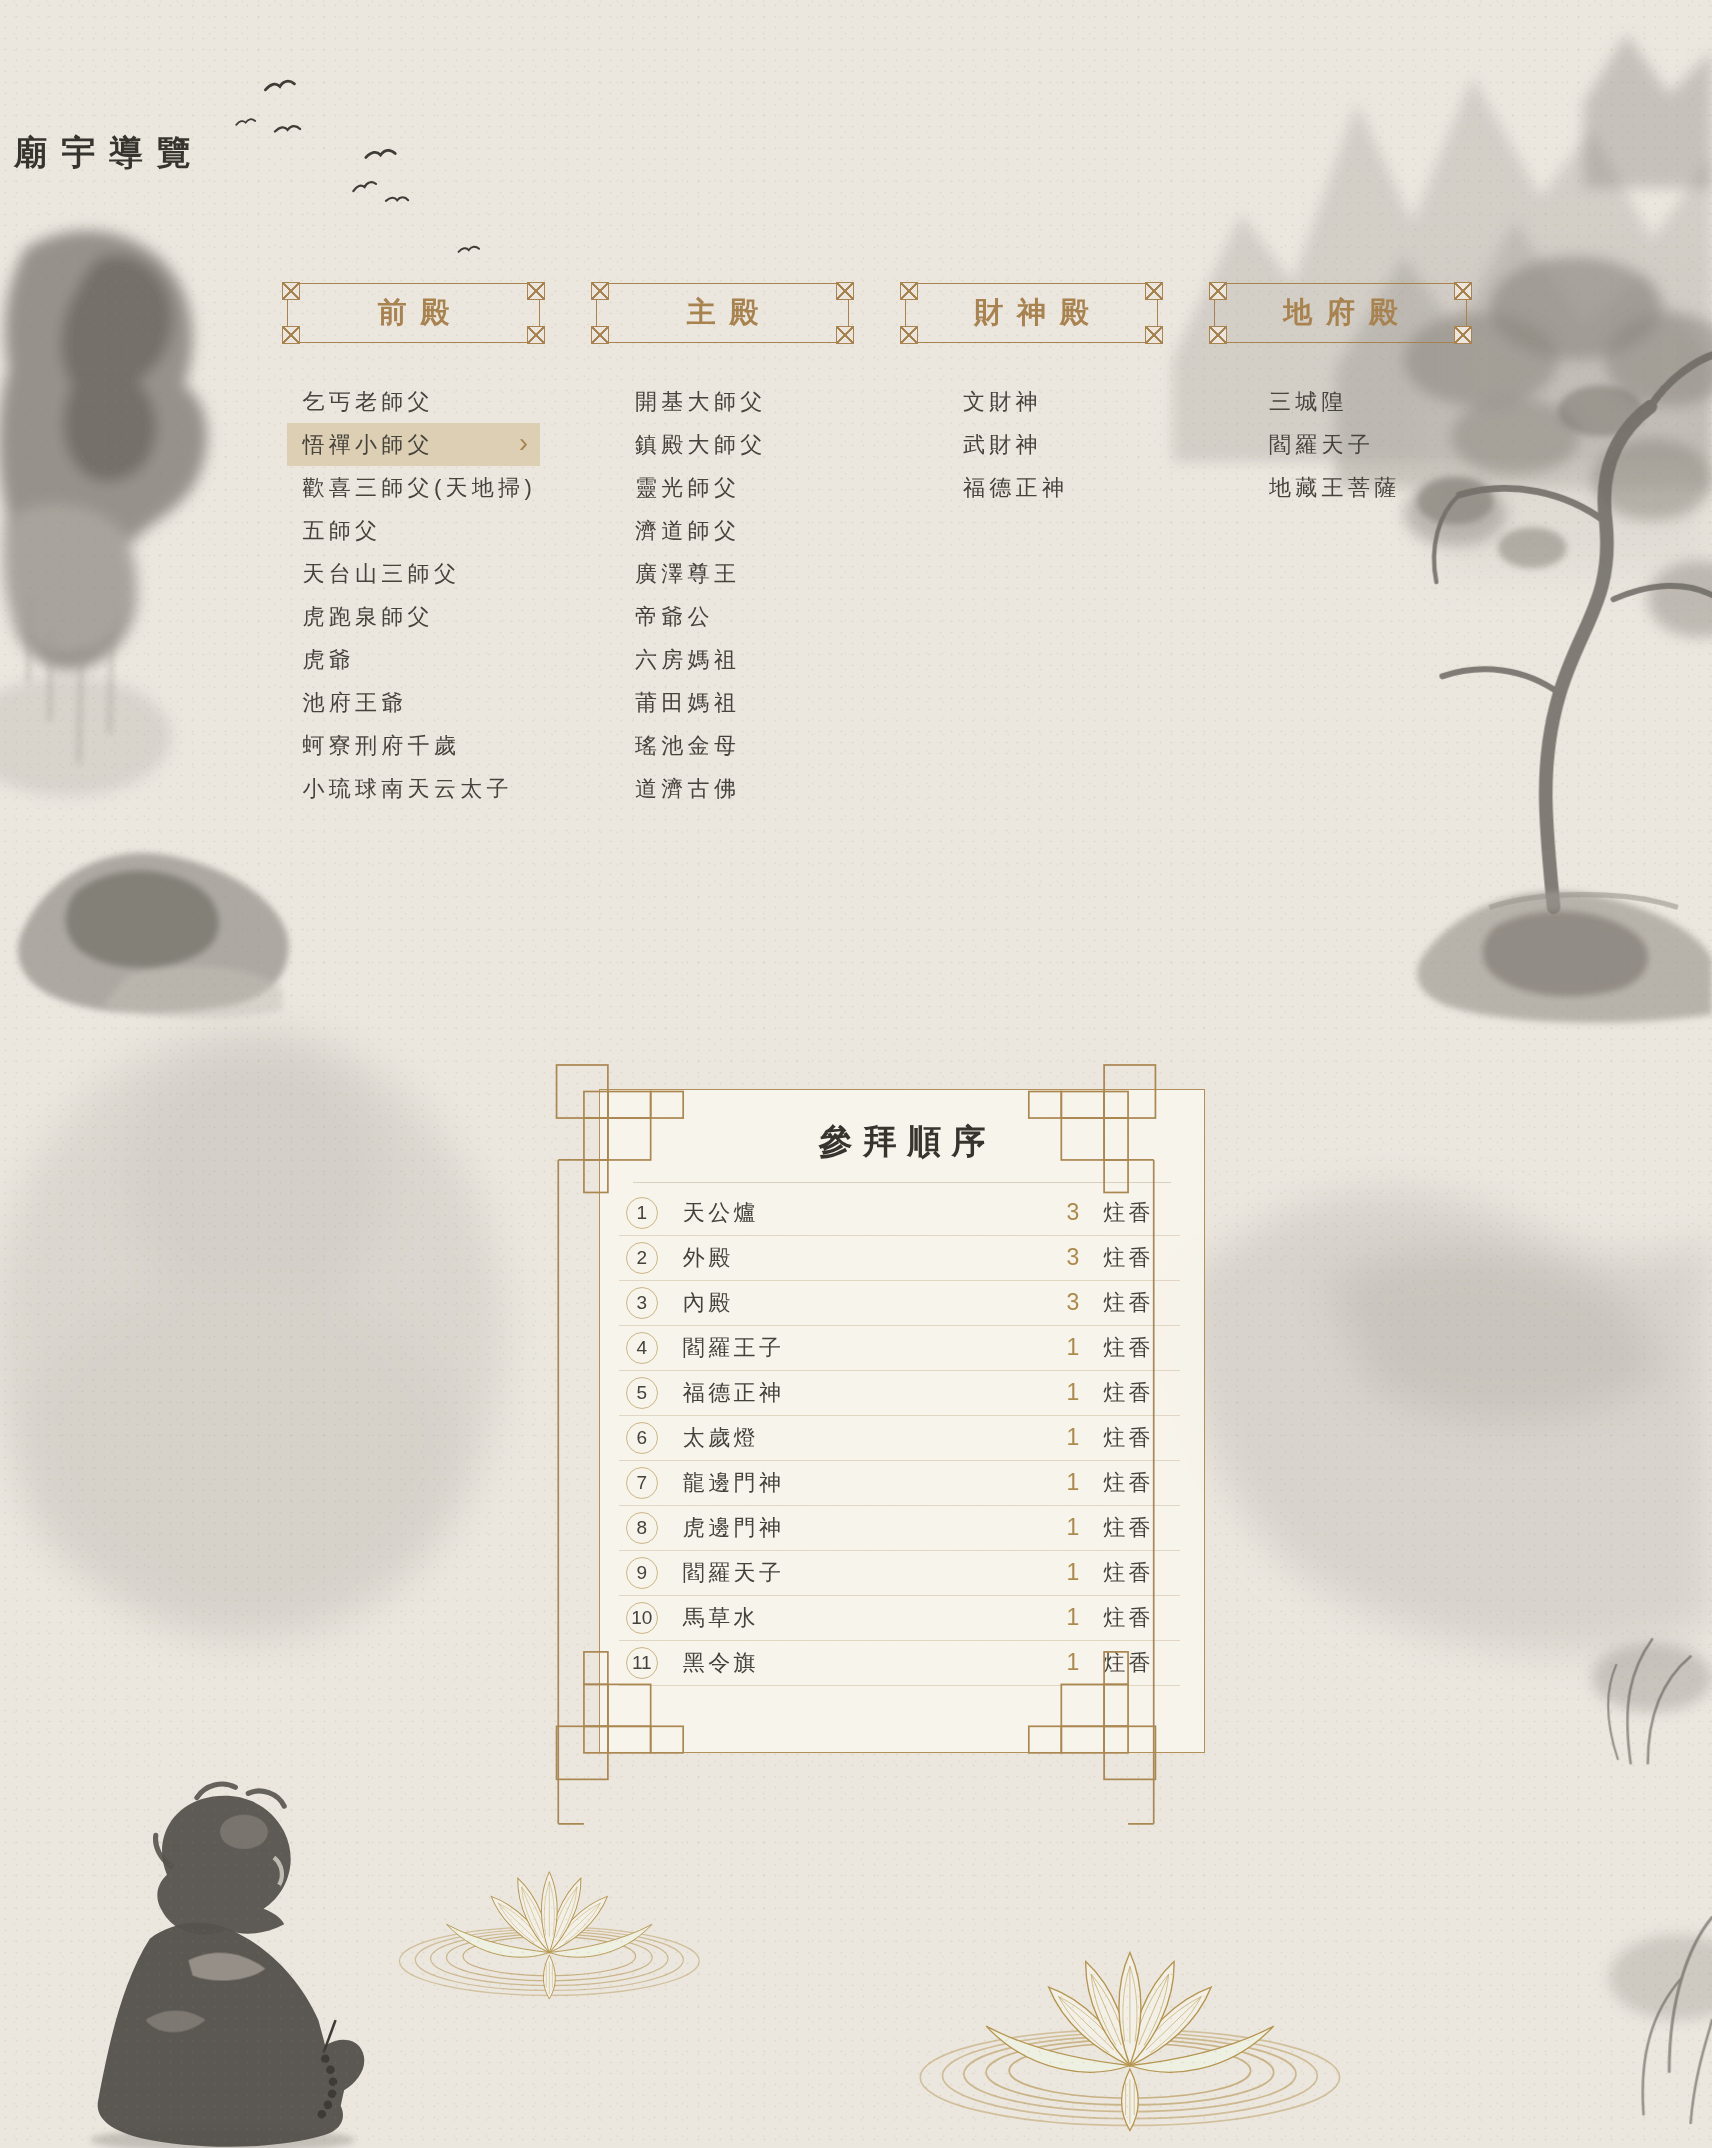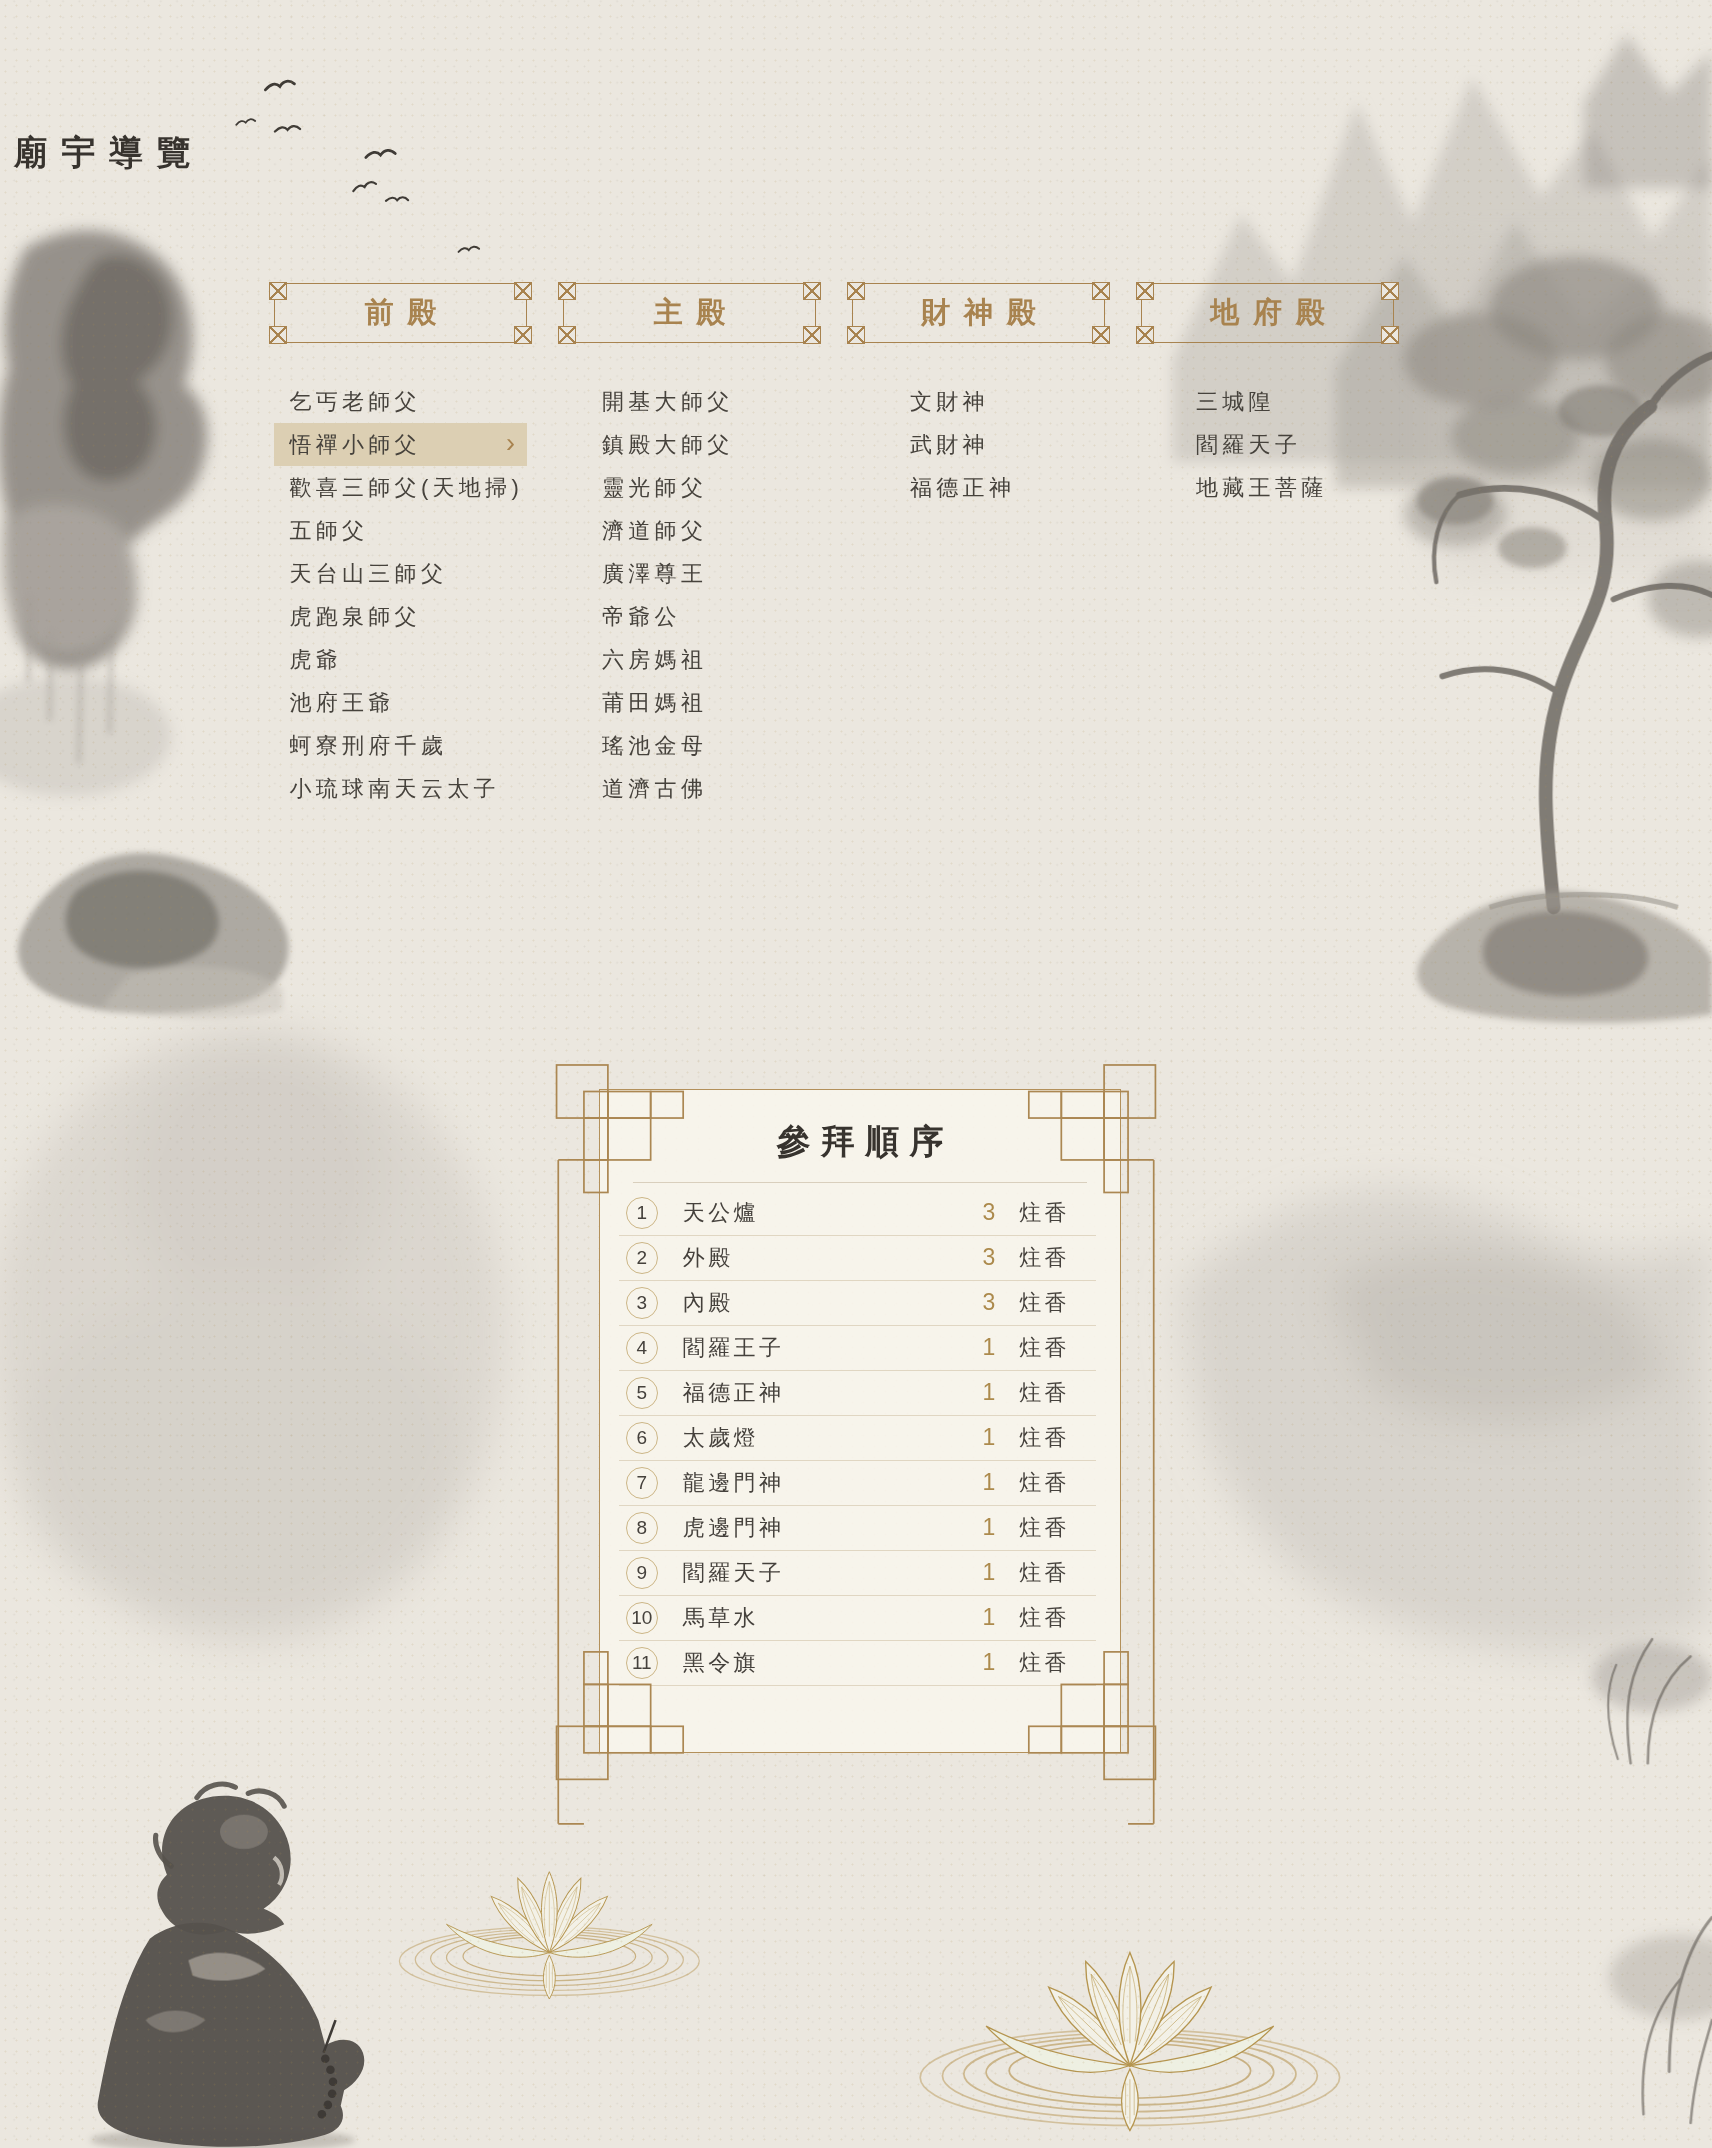--- a/index.html
+++ b/index.html
@@ -22,22 +22,22 @@
   
   .page-title{
     position:absolute; top:130px; left:0; right:0; z-index:2; margin:0;
     text-align:left; font-family:"Liberation Serif","DejaVu Serif",serif;
     font-size:34px; font-weight:700; letter-spacing:13.7px; text-indent:13.7px;
     color:#37332e;
   }
 
   
   .halls{
-    position:absolute; left:274px; top:283px; z-index:2;
-    display:grid; grid-template-columns:repeat(4,253px); gap:0 36px;
+    position:absolute; left:287px; top:283px; z-index:2;
+    display:grid; grid-template-columns:repeat(4,253px); gap:0 56px;
   }
   .hall-header{
     position:relative; height:60px; box-sizing:border-box;
     border:1.7px solid #a8834f;
     display:flex; align-items:center; justify-content:center;
     color:#a8834f; font-family:"Liberation Serif","DejaVu Serif",serif;
     font-size:29px; font-weight:700; letter-spacing:13.7px; text-indent:13.7px;
   }
   .hx{
     position:absolute; width:18px; height:18px; box-sizing:border-box;
@@ -63,21 +63,21 @@
   .deity.active{background:#dccfb3;}
   .deity .arrow{
     position:absolute; right:12px; color:#a8834f; font-size:27px;
     letter-spacing:0; line-height:1; top:50%; transform:translateY(-54%);
   }
 
   
   .panel{position:absolute; left:548px; top:1053px; width:616px; height:788px; z-index:2;}
   .panel-ornament{position:absolute; inset:0; z-index:3; pointer-events:none;}
   .panel-card{
-    position:absolute; left:51px; top:36px; width:522px; height:664px; z-index:1;
+    position:absolute; left:51px; top:36px; width:606px; height:664px; z-index:1;
     box-sizing:border-box; border:1.7px solid #b3905a;
     background:rgba(247,244,236,.93);
   }
   .panel-title{
     margin:29px 0 0; text-align:center;
     font-family:"Liberation Serif","DejaVu Serif",serif;
     font-size:34px; font-weight:700; letter-spacing:10.3px; text-indent:10.3px;
     color:#37332e;
   }
   .panel-divider{height:0.9px; background:#d9cfbd; margin:17px 33px 0;}

